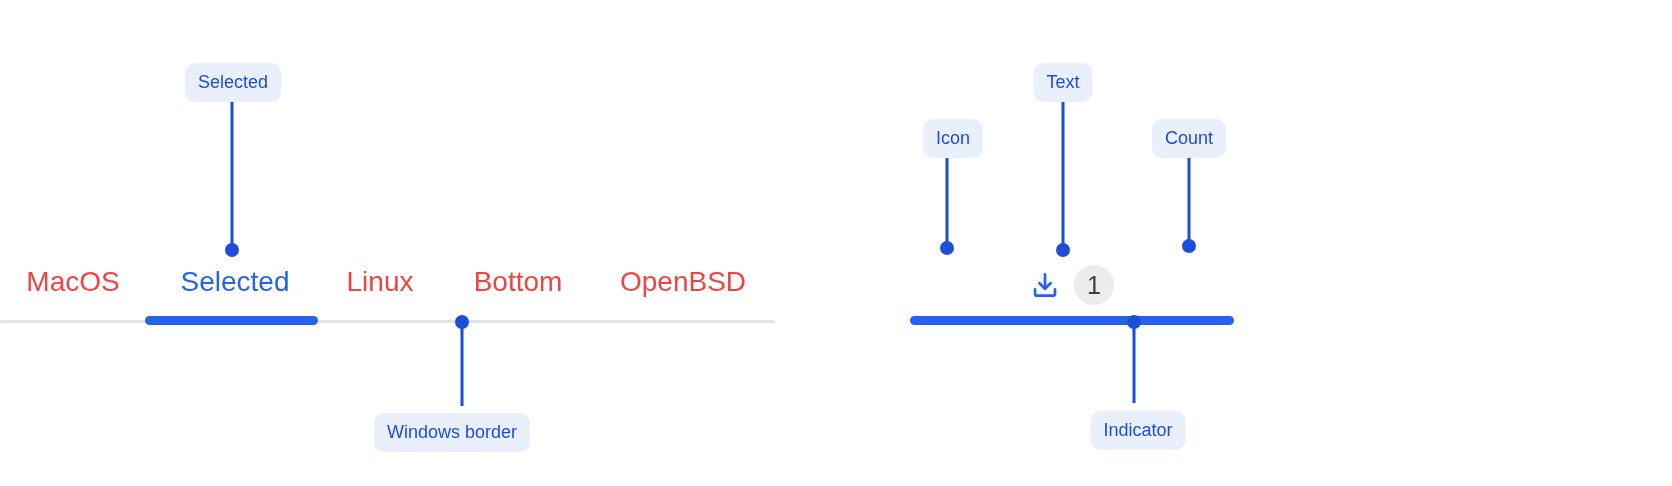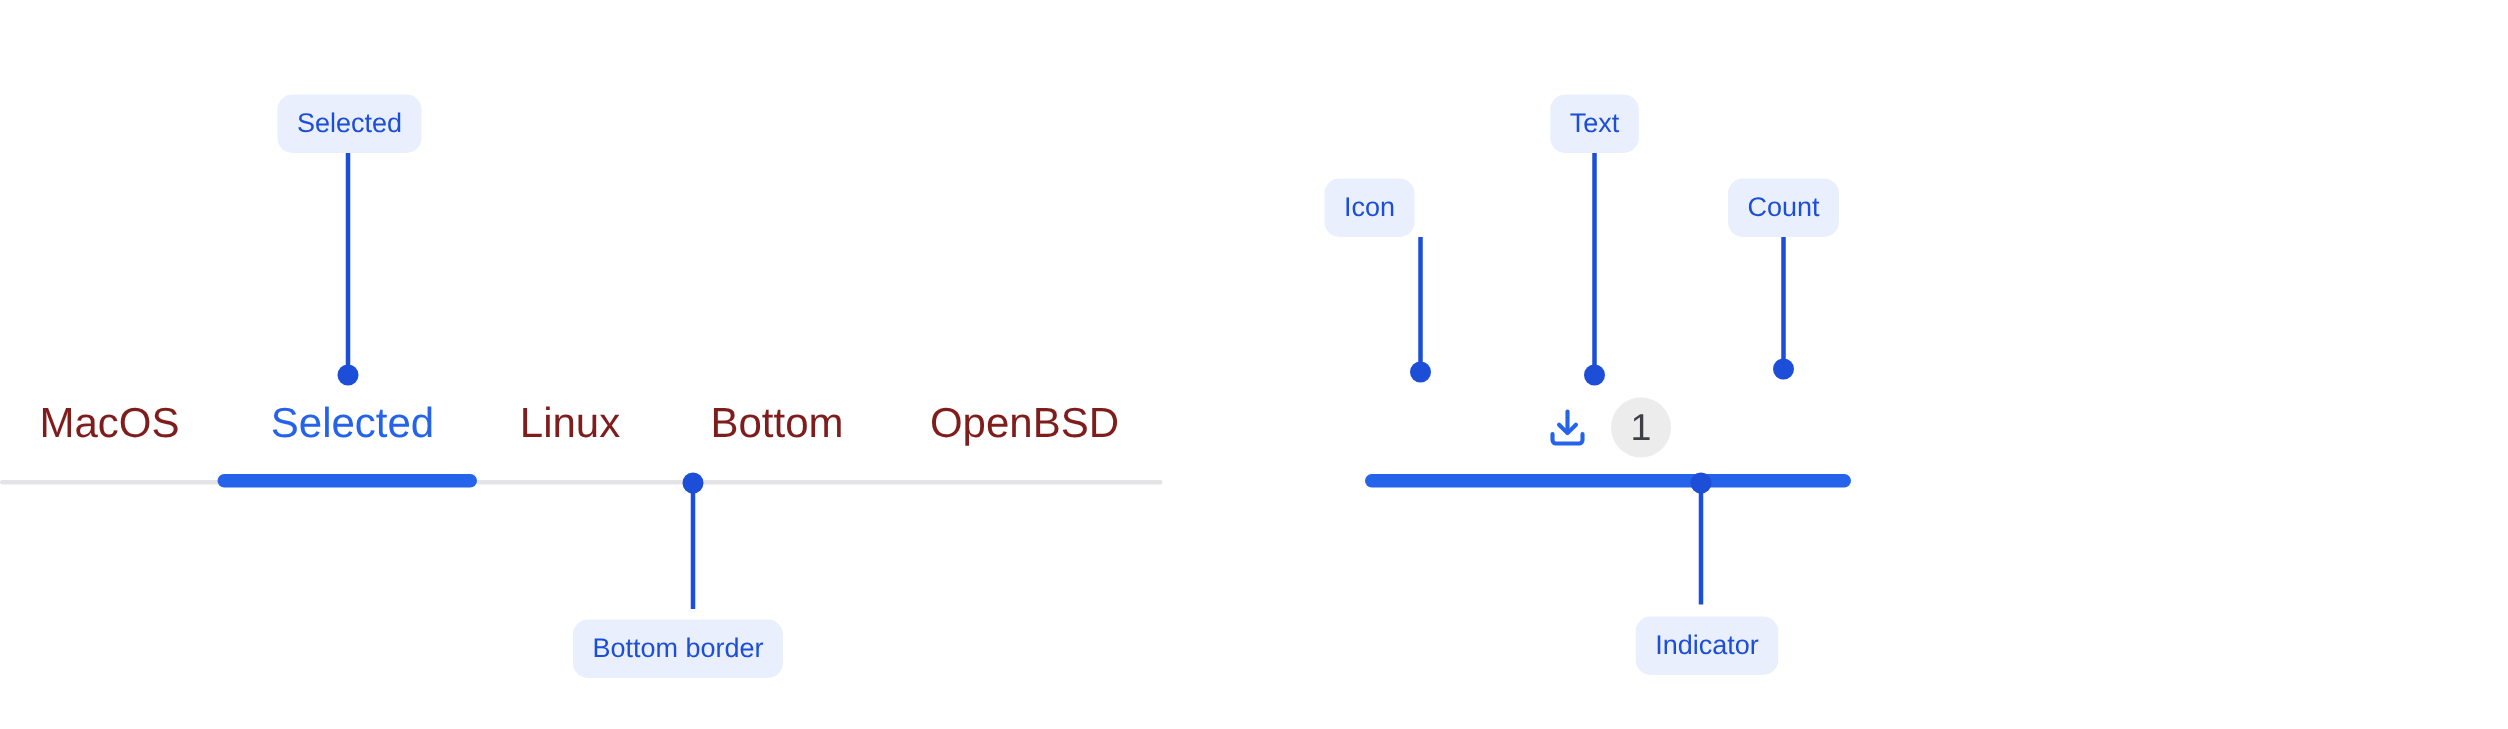--- a/index.html
+++ b/index.html
@@ -10,21 +10,21 @@
     font-family:"Liberation Sans", sans-serif;
     overflow:hidden;
   }
   
   .tab{
     position:absolute;
     top:266px;
     transform:translateX(-50%);
     font-size:28px;
     font-weight:500;
-    color:#7f1d1d;
+    color:#ef4444;
     white-space:nowrap;
     cursor:pointer;
   }
   .tab.active{color:#2563eb;}
   .t1{left:73px;} .t2{left:235px;} .t3{left:380px;} .t4{left:518px;} .t5{left:683px;}
   .tabs-baseline{
     position:absolute;
     left:0;top:320px;
     width:775px;height:3px;
     background:#e4e4e7;
@@ -69,21 +69,21 @@
     background:#e9effc;
     color:#1d4ed8;
     font-size:18px;font-weight:500;
     line-height:27px;
     padding:6px 13px;
     border-radius:10px;
     white-space:nowrap;
   }
   .pill-selected{left:233px;top:63px;}
   .pill-bottom-border{left:452px;top:413px;}
-  .pill-icon{left:913px;top:119px;}
+  .pill-icon{left:953px;top:119px;}
   .pill-text{left:1063px;top:63px;}
   .pill-count{left:1189px;top:119px;}
   .pill-indicator{left:1138px;top:411px;}
   .connector{
     position:absolute;
     width:3px;
     background:#1d4ed8;
     transform:translateX(-50%);
   }
   .c-selected{left:232px;top:102px;height:148px;}
@@ -130,21 +130,21 @@
     <span class="count-badge">1</span>
   </div>
   <div class="tab-indicator"></div>
 
   <div class="connector c-selected"></div>
   <div class="dot d-selected"></div>
   <div class="pill pill-selected">Selected</div>
 
   <div class="connector c-bottom-border"></div>
   <div class="dot d-bottom-border"></div>
-  <div class="pill pill-bottom-border">Bottom border</div>
+  <div class="pill pill-bottom-border">Windows border</div>
 
   <div class="connector c-icon"></div>
   <div class="dot d-icon"></div>
   <div class="pill pill-icon">Icon</div>
 
   <div class="connector c-text"></div>
   <div class="dot d-text"></div>
   <div class="pill pill-text">Text</div>
 
   <div class="connector c-count"></div>

